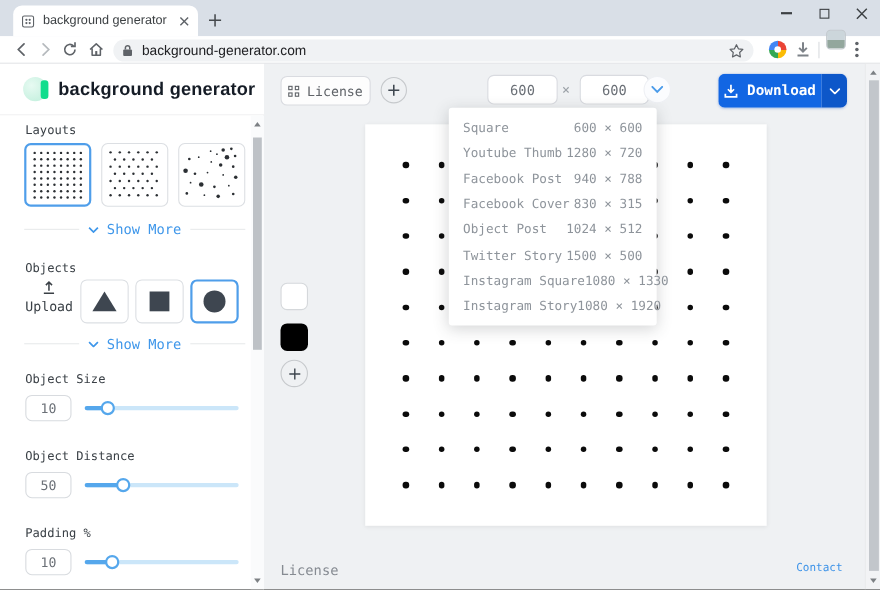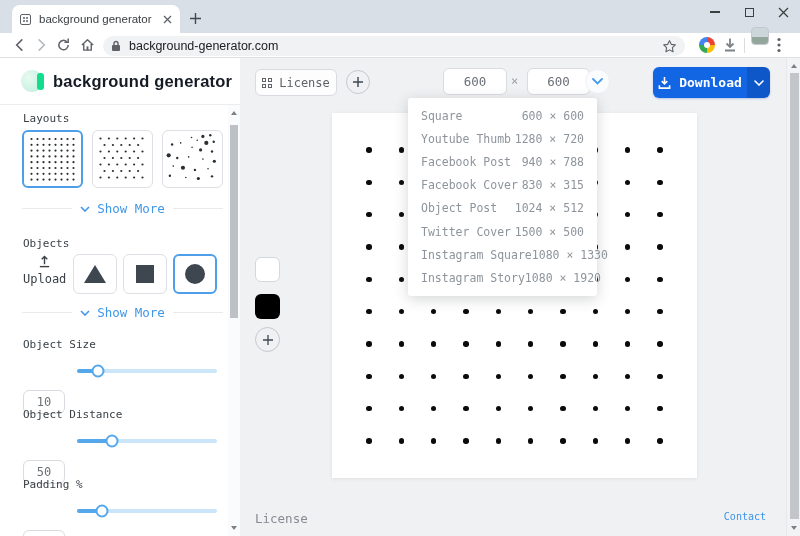--- a/index.html
+++ b/index.html
@@ -81,21 +81,21 @@
   .show-more .line{flex:1;height:1px;background:#e8eaec;}
   .show-more .sm-text{font-size:12.5px;color:#3f97ea;display:flex;align-items:center;gap:7px;}
   #upload-btn{position:absolute;left:23px;top:150px;width:42px;text-align:center;cursor:pointer;}
   #upload-label{font-size:12px;color:#3a4046;margin-top:4px;}
   #shapes-row{position:absolute;left:73px;top:149px;display:flex;gap:6px;}
   .shape-btn{width:44px;height:40px;background:#fff;border:1.5px solid #dcdfe3;border-radius:6px;
              display:flex;align-items:center;justify-content:center;cursor:pointer;}
   .shape-btn.selected{border:2px solid #4f9eea;}
   .slider-group{position:absolute;left:0;width:240px;}
   .num-input{position:absolute;left:23px;top:21px;width:42px;height:24px;border:1.5px solid #d8dbdf;border-radius:6px;
-             text-align:center;font-size:12px;color:#6b7077;background:#fff;outline:none;margin-top:31px;}
+             text-align:center;font-size:12px;color:#6b7077;background:#fff;outline:none;}
   .slider-track{position:absolute;left:77px;top:31px;width:140px;height:3.5px;border-radius:2px;background:#cbe6f9;cursor:pointer;}
   .slider-fill{position:absolute;left:0;top:0;height:100%;border-radius:2px;background:#55a7ec;}
   .slider-handle{position:absolute;top:50%;width:13px;height:13px;border-radius:50%;background:#fff;
                  border:2px solid #55a7ec;transform:translate(-50%,-50%);cursor:grab;}
 
   
   #side-scroll{position:absolute;left:228px;top:105px;width:12px;height:431px;background:#fafbfc;}
   .sb-arrow{position:absolute;left:0;width:12px;height:12px;display:flex;align-items:center;justify-content:center;}
   .tri-up{width:0;height:0;border-left:3.5px solid transparent;border-right:3.5px solid transparent;border-bottom:4.5px solid #7c8084;}
   .tri-down{width:0;height:0;border-left:3.5px solid transparent;border-right:3.5px solid transparent;border-top:4.5px solid #7c8084;}
@@ -283,21 +283,21 @@
       </div>
       <div class="menu-row">
         <span class="p-label mono">Facebook Cover</span>
         <span class="p-size mono">830 × 315</span>
       </div>
       <div class="menu-row">
         <span class="p-label mono">Object Post</span>
         <span class="p-size mono">1024 × 512</span>
       </div>
       <div class="menu-row">
-        <span class="p-label mono">Twitter Cover</span>
+        <span class="p-label mono">Twitter Story</span>
         <span class="p-size mono">1500 × 500</span>
       </div>
       <div class="menu-row">
         <span class="p-label mono">Instagram Square</span>
         <span class="p-size mono">1080 × 1330</span>
       </div>
       <div class="menu-row">
         <span class="p-label mono">Instagram Story</span>
         <span class="p-size mono">1080 × 1920</span>
       </div>

